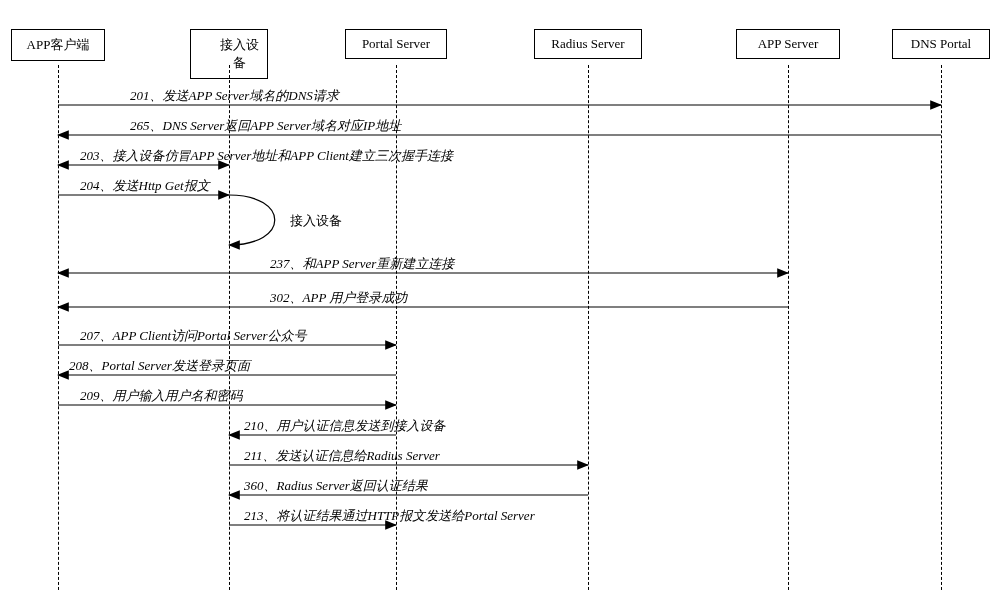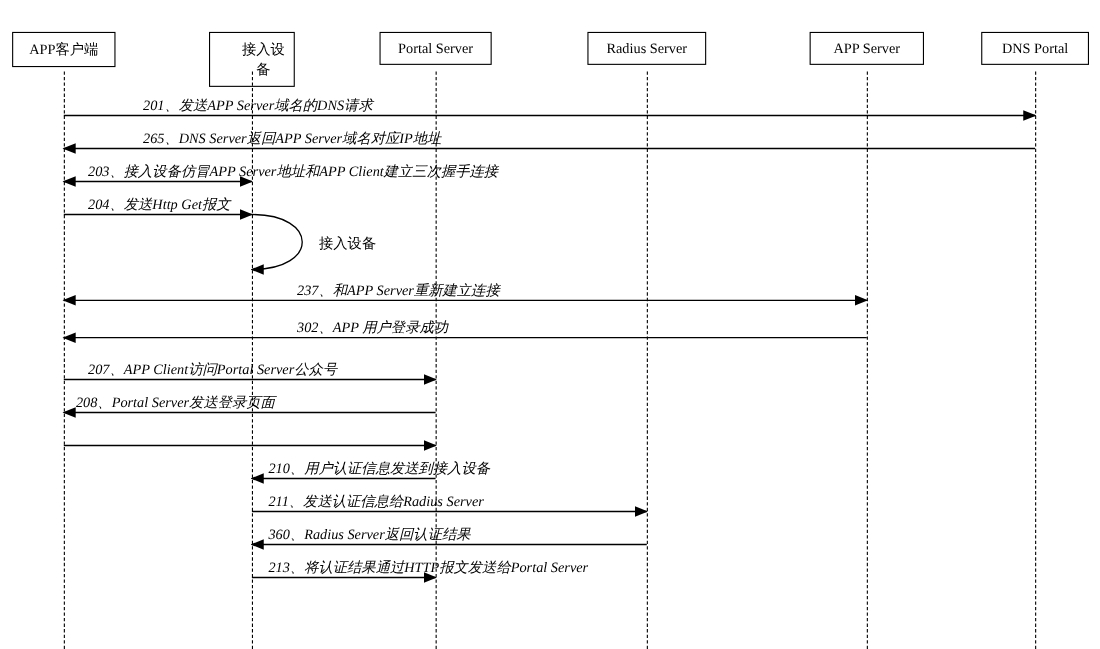--- a/index.html
+++ b/index.html
@@ -109,18 +109,19 @@
 
   <div class="msg-label" style="left:130px; top:70px;">201、发送APP Server域名的DNS请求</div>
   <div class="msg-label" style="left:130px; top:100px;">265、DNS Server返回APP Server域名对应IP地址</div>
   <div class="msg-label" style="left:80px; top:130px;">203、接入设备仿冒APP Server地址和APP Client建立三次握手连接</div>
   <div class="msg-label" style="left:80px; top:160px;">204、发送Http Get报文</div>
   <div class="note" style="left:290px; top:195px;">接入设备</div>
   <div class="msg-label" style="left:270px; top:238px;">237、和APP Server重新建立连接</div>
   <div class="msg-label" style="left:270px; top:272px;">302、APP 用户登录成功</div>
   <div class="msg-label" style="left:80px; top:310px;">207、APP Client访问Portal Server公众号</div>
   <div class="msg-label" style="left:69px; top:340px;">208、Portal Server发送登录页面</div>
+  <div class="msg-label" style="left:80px; top:370px;">209、用户输入用户名和密码</div>
   <div class="msg-label" style="left:244px; top:400px;">210、用户认证信息发送到接入设备</div>
   <div class="msg-label" style="left:244px; top:430px;">211、发送认证信息给Radius Server</div>
   <div class="msg-label" style="left:244px; top:460px;">360、Radius Server返回认证结果</div>
   <div class="msg-label" style="left:244px; top:490px;">213、将认证结果通过HTTP报文发送给Portal Server</div>
 
 </div>
 
 </body></html>

